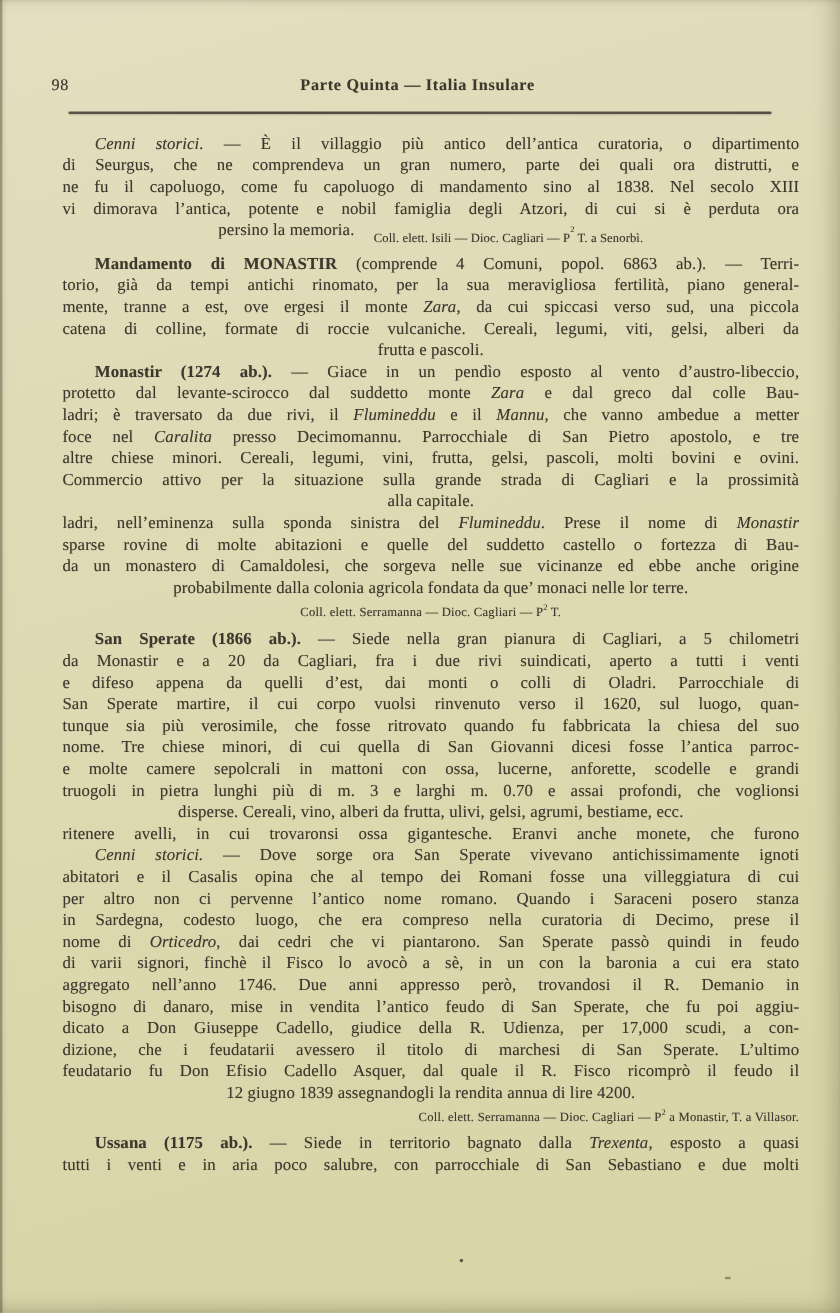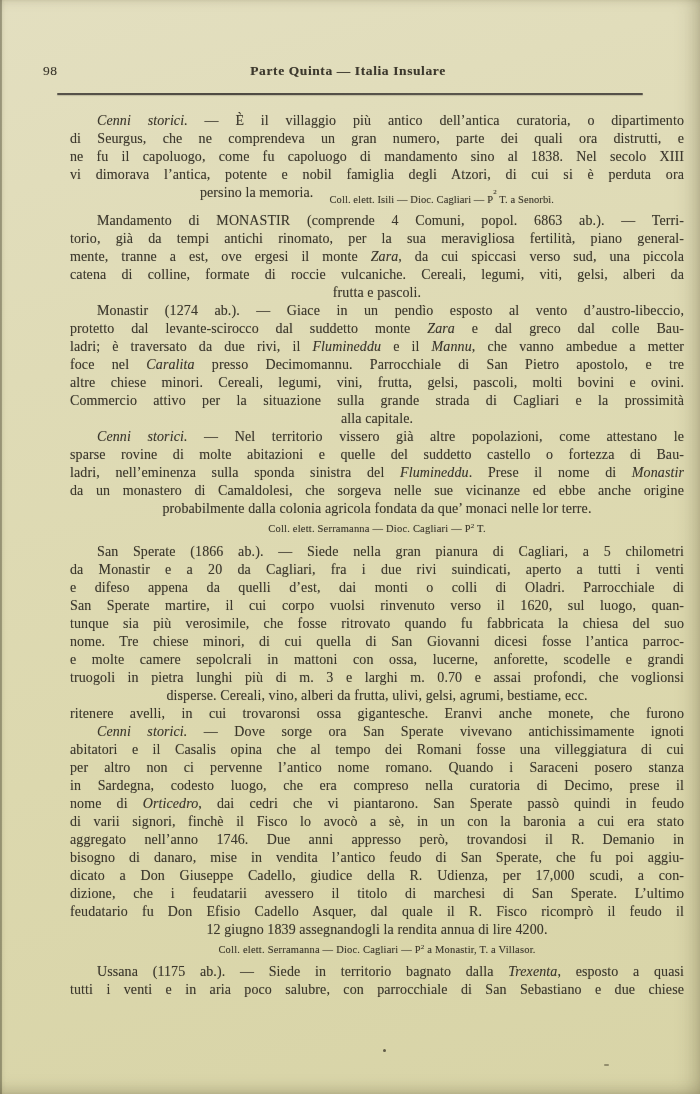--- a/index.html
+++ b/index.html
@@ -24,31 +24,31 @@
     position:absolute;top:63px;left:348px;transform:translateX(-50%);
     font-size:13.5px;font-weight:700;letter-spacing:.6px;white-space:nowrap;
   }
   .head-rule{
     position:absolute;top:93px;left:57px;width:586px;height:2px;
     background:linear-gradient(90deg,#57534a 0%,#4e4a42 30%,#5a564d 65%,#545048 100%);
     border-radius:1px;
     box-shadow:0 1px 1px rgba(90,86,70,.25);
   }
   .body-text{
-    position:absolute;top:106px;left:70px;width:614px;
+    position:absolute;top:106px;left:52px;width:614px;
     padding-top:6px;
     font-size:14px;
     letter-spacing:.1px;
   }
   .para{margin:0;}
   .tline{line-height:18px;text-align:center;}
   .tline.just{text-align:justify;text-align-last:justify;}
   .tline.first{text-indent:27px;}
   .r-i{font-style:italic;}
-  .r-b{font-weight:400;}
+  .r-b{font-weight:700;}
   .r-sup{font-size:7px;vertical-align:super;line-height:0;}
   .r-note{font-size:10.5px;position:relative;top:6px;}
   .r-notestart{font-size:10.5px;position:relative;top:6px;margin-left:16px;}
   .r-nsup{font-size:7px;position:relative;top:3px;vertical-align:super;line-height:0;}
   .note-center{text-align:center;font-size:10.5px;line-height:17px;letter-spacing:.2px;}
   .speck{position:absolute;background:rgba(55,50,38,.75);}
   .speck-dot{left:383px;top:1049px;width:3px;height:3px;border-radius:50%;}
   .speck-dash{left:604px;top:1064px;width:5px;height:2px;border-radius:1px;background:rgba(90,84,60,.55);}
   .edge-left{position:absolute;left:0;top:0;width:2px;height:100%;background:rgba(70,66,45,.35);}
 </style>
@@ -78,23 +78,22 @@
       <div class="para">
         <div class="tline first just"><span class="r-b">Monastir (1274 ab.).</span><span class="r-n"> — Giace in un pendìo esposto al vento d’austro-libeccio,</span></div>
         <div class="tline just"><span class="r-n">protetto dal levante-scirocco dal suddetto monte </span><span class="r-i">Zara</span><span class="r-n"> e dal greco dal colle Bau-</span></div>
         <div class="tline just"><span class="r-n">ladri; è traversato da due rivi, il </span><span class="r-i">Flumineddu</span><span class="r-n"> e il </span><span class="r-i">Mannu</span><span class="r-n">, che vanno ambedue a metter</span></div>
         <div class="tline just"><span class="r-n">foce nel </span><span class="r-i">Caralita</span><span class="r-n"> presso Decimomannu. Parrocchiale di San Pietro apostolo, e tre</span></div>
         <div class="tline just"><span class="r-n">altre chiese minori. Cereali, legumi, vini, frutta, gelsi, pascoli, molti bovini e ovini.</span></div>
         <div class="tline just"><span class="r-n">Commercio attivo per la situazione sulla grande strada di Cagliari e la prossimità</span></div>
         <div class="tline"><span class="r-n">alla capitale.</span></div>
       </div>
       <div class="para">
-        <div class="tline first just"><span class="r-i">Cenni storici.</span><span class="r-n"> — Nel territorio vissero già altre popolazioni, come attestano le</span></div>
+        <div class="tline just"><span class="r-n">ladri, nell’eminenza sulla sponda sinistra del </span><span class="r-i">Flumineddu</span><span class="r-n">. Prese il nome di </span><span class="r-i">Monastir</span></div>
         <div class="tline just"><span class="r-n">sparse rovine di molte abitazioni e quelle del suddetto castello o fortezza di Bau-</span></div>
-        <div class="tline just"><span class="r-n">ladri, nell’eminenza sulla sponda sinistra del </span><span class="r-i">Flumineddu</span><span class="r-n">. Prese il nome di </span><span class="r-i">Monastir</span></div>
         <div class="tline just"><span class="r-n">da un monastero di Camaldolesi, che sorgeva nelle sue vicinanze ed ebbe anche origine</span></div>
         <div class="tline"><span class="r-n">probabilmente dalla colonia agricola fondata da que’ monaci nelle lor terre.</span></div>
       </div>
       <div class="note-center" style="margin-top: 2px;"><span class="r-n">Coll. elett. Serramanna — Dioc. Cagliari — P</span><span class="r-sup">2</span><span class="r-n"> T.</span></div>
       <div class="para" style="margin-top: 6px;">
         <div class="tline first just"><span class="r-b">San Sperate (1866 ab.).</span><span class="r-n"> — Siede nella gran pianura di Cagliari, a 5 chilometri</span></div>
         <div class="tline just"><span class="r-n">da Monastir e a 20 da Cagliari, fra i due rivi suindicati, aperto a tutti i venti</span></div>
         <div class="tline just"><span class="r-n">e difeso appena da quelli d’est, dai monti o colli di Oladri. Parrocchiale di</span></div>
         <div class="tline just"><span class="r-n">San Sperate martire, il cui corpo vuolsi rinvenuto verso il 1620, sul luogo, quan-</span></div>
         <div class="tline just"><span class="r-n">tunque sia più verosimile, che fosse ritrovato quando fu fabbricata la chiesa del suo</span></div>
@@ -111,21 +110,21 @@
         <div class="tline just"><span class="r-n">in Sardegna, codesto luogo, che era compreso nella curatoria di Decimo, prese il</span></div>
         <div class="tline just"><span class="r-n">nome di </span><span class="r-i">Orticedro</span><span class="r-n">, dai cedri che vi piantarono. San Sperate passò quindi in feudo</span></div>
         <div class="tline just"><span class="r-n">di varii signori, finchè il Fisco lo avocò a sè, in un con la baronia a cui era stato</span></div>
         <div class="tline just"><span class="r-n">aggregato nell’anno 1746. Due anni appresso però, trovandosi il R. Demanio in</span></div>
         <div class="tline just"><span class="r-n">bisogno di danaro, mise in vendita l’antico feudo di San Sperate, che fu poi aggiu-</span></div>
         <div class="tline just"><span class="r-n">dicato a Don Giuseppe Cadello, giudice della R. Udienza, per 17,000 scudi, a con-</span></div>
         <div class="tline just"><span class="r-n">dizione, che i feudatarii avessero il titolo di marchesi di San Sperate. L’ultimo</span></div>
         <div class="tline just"><span class="r-n">feudatario fu Don Efisio Cadello Asquer, dal quale il R. Fisco ricomprò il feudo il</span></div>
         <div class="tline"><span class="r-n">12 giugno 1839 assegnandogli la rendita annua di lire 4200.</span></div>
       </div>
-      <div class="note-center" style="margin-top: 2px;"><span class="r-n">Coll. elett. Serramanna — Dioc. Cagliari — P</span><span class="r-sup">2</span><span class="r-n"> a Monastir, T. a Villasor.</span></div>
+      <div class="note-center" style="margin-top: 2px; text-align: right;"><span class="r-n">Coll. elett. Serramanna — Dioc. Cagliari — P</span><span class="r-sup">2</span><span class="r-n"> a Monastir, T. a Villasor.</span></div>
       <div class="para" style="margin-top: 5px;">
         <div class="tline first just"><span class="r-b">Ussana (1175 ab.).</span><span class="r-n"> — Siede in territorio bagnato dalla </span><span class="r-i">Trexenta</span><span class="r-n">, esposto a quasi</span></div>
-        <div class="tline just"><span class="r-n">tutti i venti e in aria poco salubre, con parrocchiale di San Sebastiano e due chiese</span></div>
+        <div class="tline just"><span class="r-n">tutti i venti e in aria poco salubre, con parrocchiale di San Sebastiano e due molti</span></div>
       </div>
     </div>
   <div class="speck speck-dot"></div>
   <div class="speck speck-dash"></div>
 </div>
 
 </body></html>

